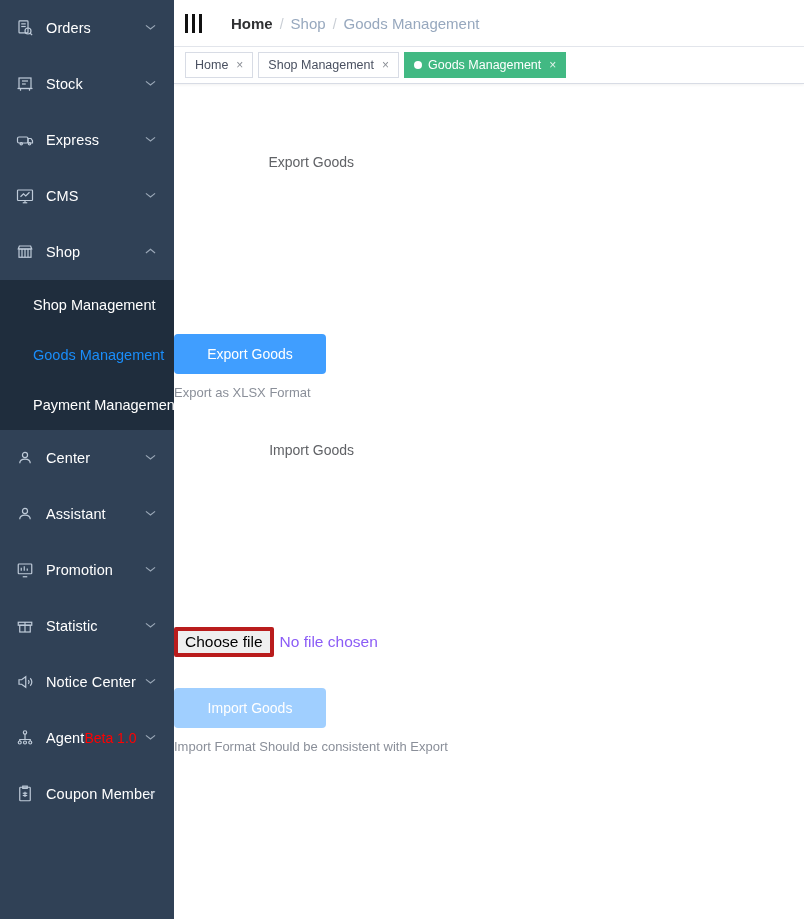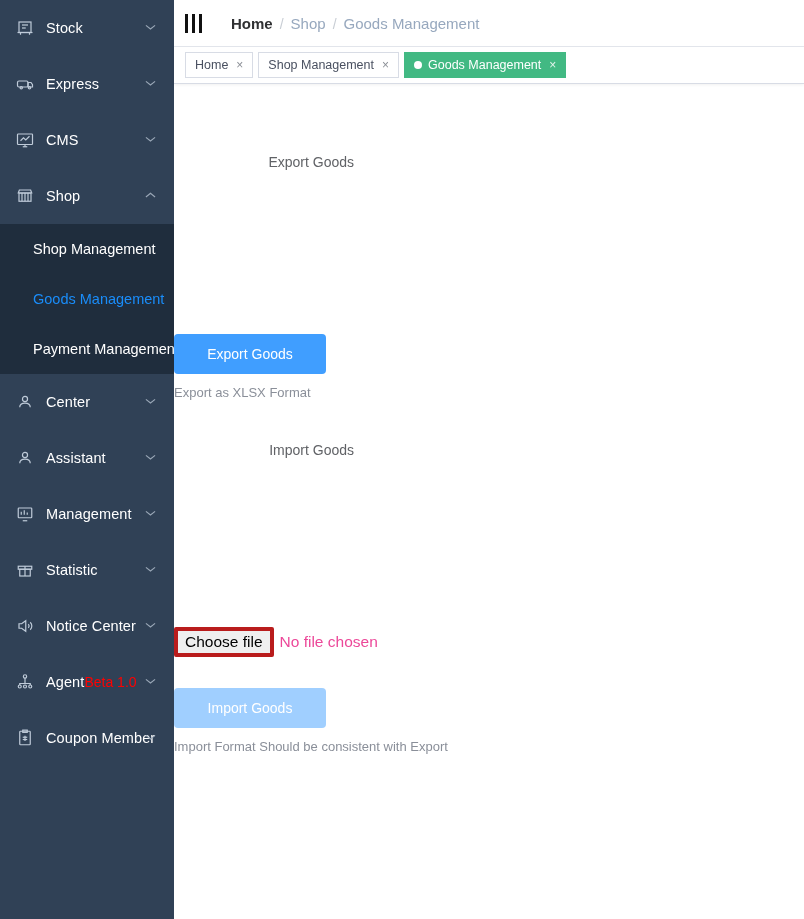--- a/index.html
+++ b/index.html
@@ -222,33 +222,50 @@
     padding: 1px 7px;
     font-size: 15.5px;
     color: #000000;
     font-family: "Liberation Sans", sans-serif;
     cursor: pointer;
     line-height: 20px;
   }
   .file-name {
     margin-left: 6px;
     font-size: 15.5px;
-    color: #ec4899;
+    color: #8b5cf6;
   }
 
   .spacer-26 { height: 26px; }
   .gap-row { height: 28px; }
 </style>
 </head>
 <body>
 
 <div id="app">
 
   <nav id="sidebar">
 
+    <div class="nav-item">
+      <span class="nav-icon">
+        <svg width="18" height="18" viewBox="0 0 24 24" fill="none" stroke="currentColor" stroke-width="1.6">
+          <rect x="4" y="2.5" width="12" height="16" rx="1"></rect>
+          <line x1="7" y1="6.5" x2="13" y2="6.5"></line>
+            <line x1="7" y1="10" x2="13" y2="10"></line>
+          <circle cx="16" cy="16" r="4"></circle>
+            <line x1="19" y1="19" x2="21.5" y2="21.5"></line>
+        </svg>
+      </span>
+      <span class="nav-label">Orders</span>
+      <span class="chev">
+        <svg viewBox="0 0 12 7" fill="none" stroke="currentColor" stroke-width="1.3">
+            <polyline points="1,1.5 6,5.5 11,1.5"></polyline>
+          </svg>
+      </span>
+    </div>
 
 
     <div class="nav-item">
       <span class="nav-icon">
         <svg width="18" height="18" viewBox="0 0 24 24" fill="none" stroke="currentColor" stroke-width="1.6">
           <rect x="4" y="4" width="16" height="14"></rect>
             <line x1="2" y1="18" x2="22" y2="18"></line>
           <line x1="8" y1="8" x2="16" y2="8"></line>
             <line x1="8" y1="12" x2="13" y2="12"></line>
           <line x1="6" y1="18" x2="6" y2="21"></line>
@@ -360,21 +377,21 @@
     <div class="nav-item">
       <span class="nav-icon">
         <svg width="18" height="18" viewBox="0 0 24 24" fill="none" stroke="currentColor" stroke-width="1.6">
           <rect x="3" y="4" width="18" height="13" rx="1"></rect>
             <line x1="9" y1="21" x2="15" y2="21"></line>
           <line x1="7" y1="13" x2="7" y2="9"></line>
             <line x1="11" y1="13" x2="11" y2="7"></line>
             <line x1="15" y1="13" x2="15" y2="10"></line>
         </svg>
       </span>
-      <span class="nav-label">Management</span>
+      <span class="nav-label">Promotion</span>
       <span class="chev">
         <svg viewBox="0 0 12 7" fill="none" stroke="currentColor" stroke-width="1.3">
             <polyline points="1,1.5 6,5.5 11,1.5"></polyline>
           </svg>
       </span>
     </div>
 
     <div class="nav-item">
       <span class="nav-icon">
         <svg width="18" height="18" viewBox="0 0 24 24" fill="none" stroke="currentColor" stroke-width="1.6">

